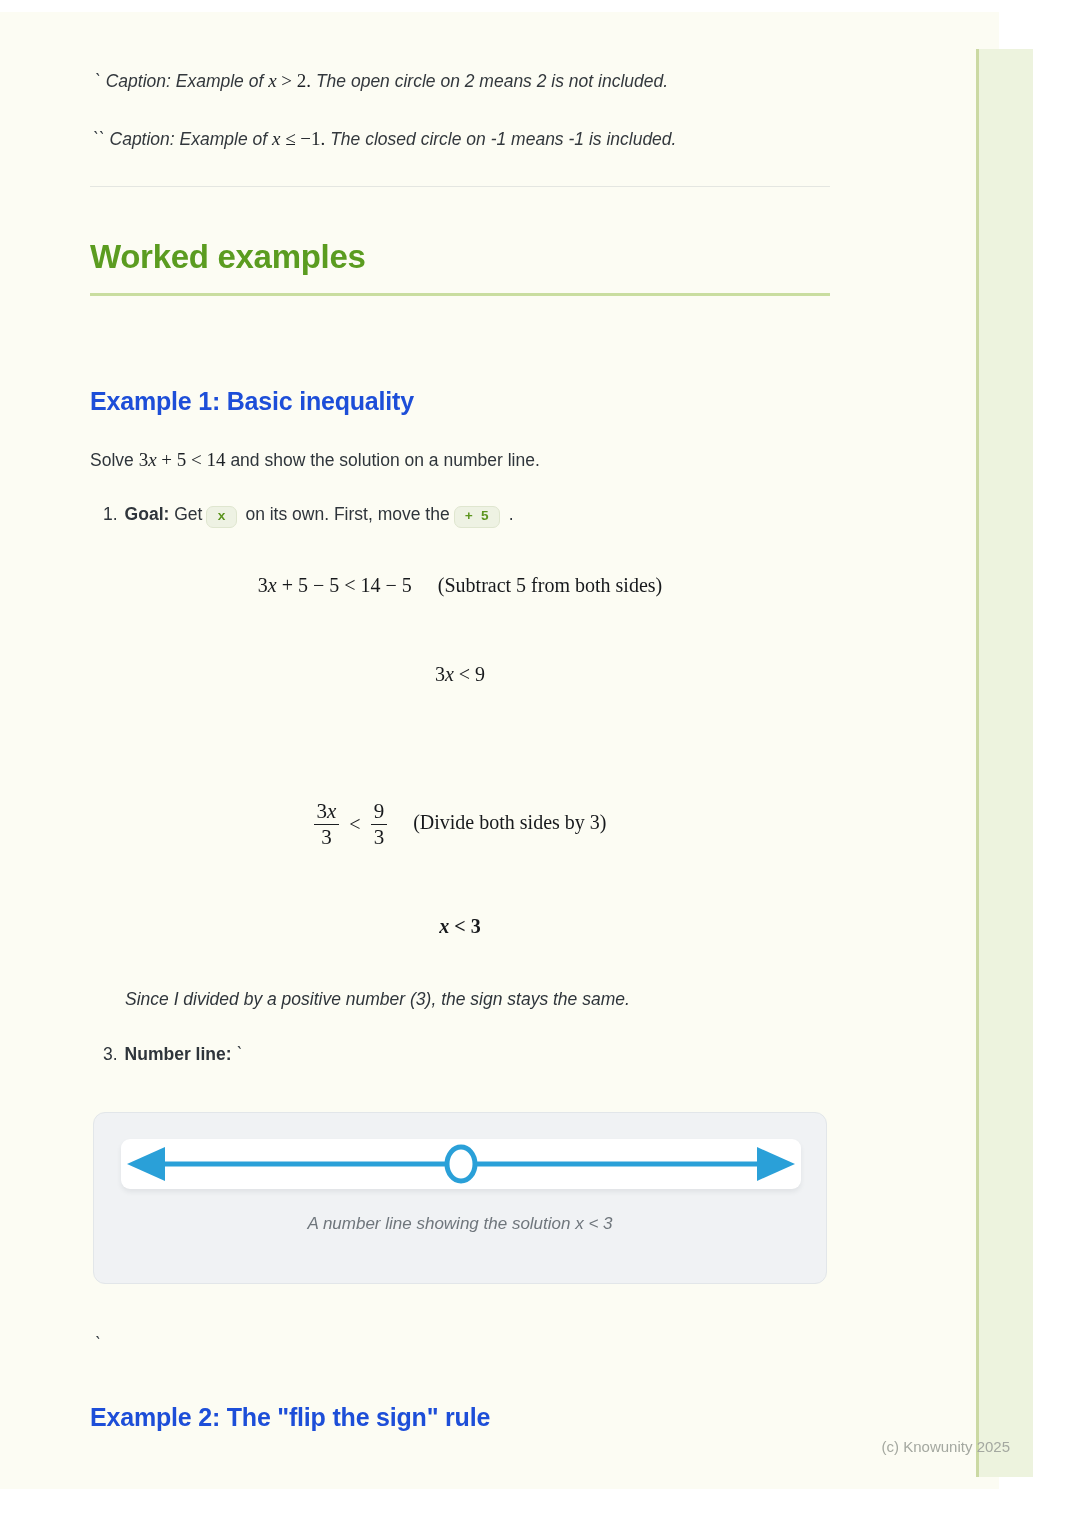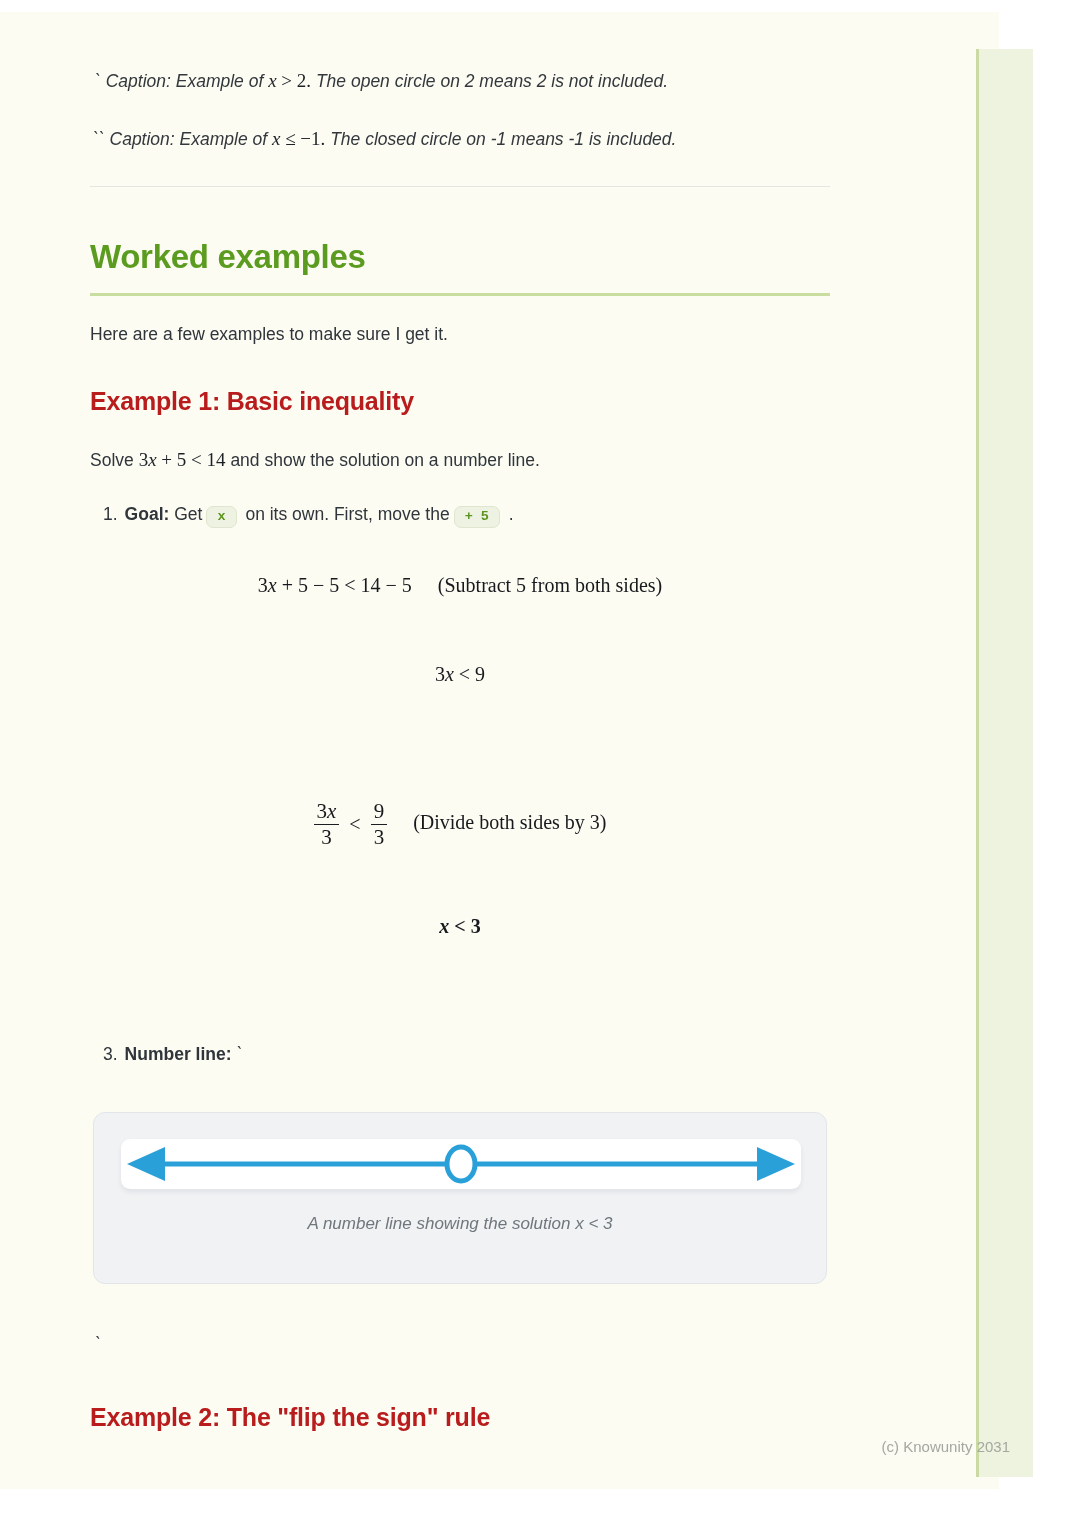--- a/index.html
+++ b/index.html
@@ -23,21 +23,21 @@
 
   .caption-line { font-style:italic; font-size:17.5px; color:#33383d; white-space:nowrap; }
   .tick { font-style:italic; color:#3a4046; }
   .math { font-family:"Liberation Serif", serif; font-style:normal; font-size:19px; color:#1d2126; }
   .math i { font-style:italic; }
 
   .rule { height:1px; background:#e4e6e1; width:740px; left:90px; }
 
   .h2-title { font-size:33px; font-weight:bold; color:#5b9c20; letter-spacing:-0.3px; }
   .h2-underline { width:740px; height:3px; background:#c9dd9f; }
-  .h3-title { font-size:25px; font-weight:bold; color:#b91c1c; letter-spacing:-0.2px; }
+  .h3-title { font-size:25px; font-weight:bold; color:#1d4ed8; letter-spacing:-0.2px; }
 
   .body-text { font-size:17.5px; color:#2f353b; }
 
   .step { font-size:17.5px; color:#2f353b; }
   .step .num { margin-right:7px; }
   .step b { font-weight:bold; }
 
   .chip {
     display:inline-block;
     background:#eef2e3;
@@ -94,21 +94,20 @@
     <span class="tick">`</span><span> Caption: Example of </span><span class="math mathify"><i>x</i> &gt; 2.</span><span> The open circle on 2 means 2 is not included.</span>
   </div>
   <div class="abs caption-line" style="left:93px; top:116px;">
     <span class="tick">``</span><span> Caption: Example of </span><span class="math mathify"><i>x</i> ≤ −1.</span><span> The closed circle on -1 means -1 is included.</span>
   </div>
 
   <div class="abs rule" style="top:174px;"></div>
 
   <div class="abs h2-title" style="left:90px; top:226px;">Worked examples</div>
   <div class="abs h2-underline" style="left:90px; top:281px;"></div>
-  <div class="abs body-text" style="left:90px; top:312px;">Here are a few examples to make sure I get it.</div>
 
   <div class="abs h3-title" style="left:90px; top:375px;">Example 1: Basic inequality</div>
 
   <div class="abs body-text" style="left:90px; top:437px;">
     <span>Solve </span><span class="math mathify">3<i>x</i> + 5 &lt; 14</span><span> and show the solution on a number line.</span>
   </div>
 
   <div class="abs step" style="left:103px; top:492px;">
     <span class="num">1.</span><b>Goal:</b><span> Get</span><span class="chip">x</span><span> on its own. First, move the</span><span class="chip">+ 5</span><span> .</span>
   </div>
@@ -129,20 +128,21 @@
       </span><span class="rel">&lt;</span><span class="frac">
         <span class="fnum">9</span>
         <span class="den">3</span>
       </span><span class="eq-note">(Divide both sides by 3)</span>
   </div>
 
   <div class="abs eq-row" style="top:903px;font-weight:bold;">
     <span class="mathify"><i>x</i> &lt; 3</span>
   </div>
 
+  <div class="abs note-italic" style="left:125px; top:977px;">Since I divided by a positive number (3), the sign stays the same.</div>
 
   <div class="abs step" style="left:103px; top:1032px;">
     <span class="num">3.</span><b>Number line:</b>&nbsp;<span class="tick">`</span>
   </div>
 
   <div class="abs figure-card">
     <div class="nl-bar">
       <svg width="680" height="50" viewBox="0 0 680 50">
         <line x1="30" y1="25" x2="650" y2="25" stroke="#2aa0d8" stroke-width="5"></line>
         <polygon points="6,25 44,8 44,42" fill="#2aa0d8"></polygon>
@@ -154,13 +154,13 @@
   </div>
 
   <div class="abs tick" style="left:95px; top:1322px; font-size:17.5px;">`</div>
 
   <div class="abs h3-title" style="left:90px; top:1391px;">Example 2: The "flip the sign" rule</div>
 
 </div>
 
 <div class="green-strip"></div>
 
-<div class="abs footer-text" style="right:70px; top:1438px;">(c) Knowunity 2031</div>
+<div class="abs footer-text" style="right:70px; top:1438px;">(c) Knowunity 2025</div>
 
 </body></html>

